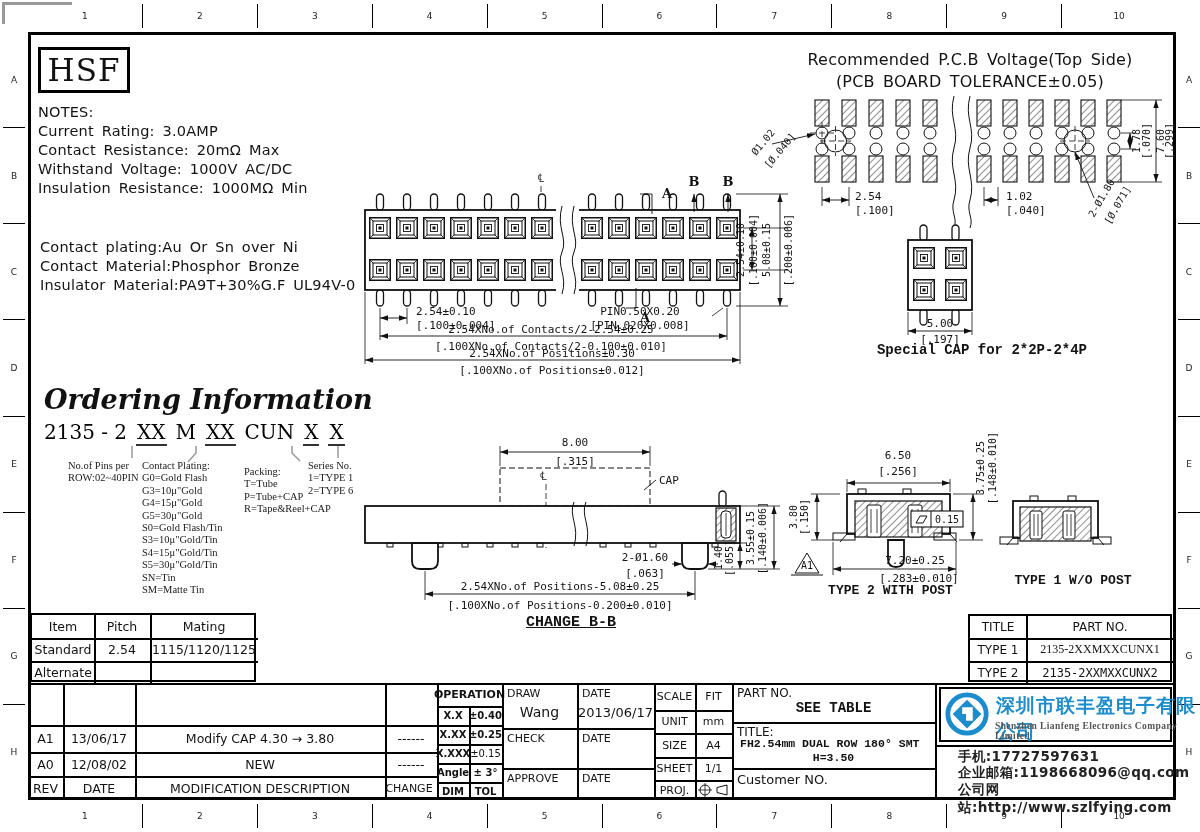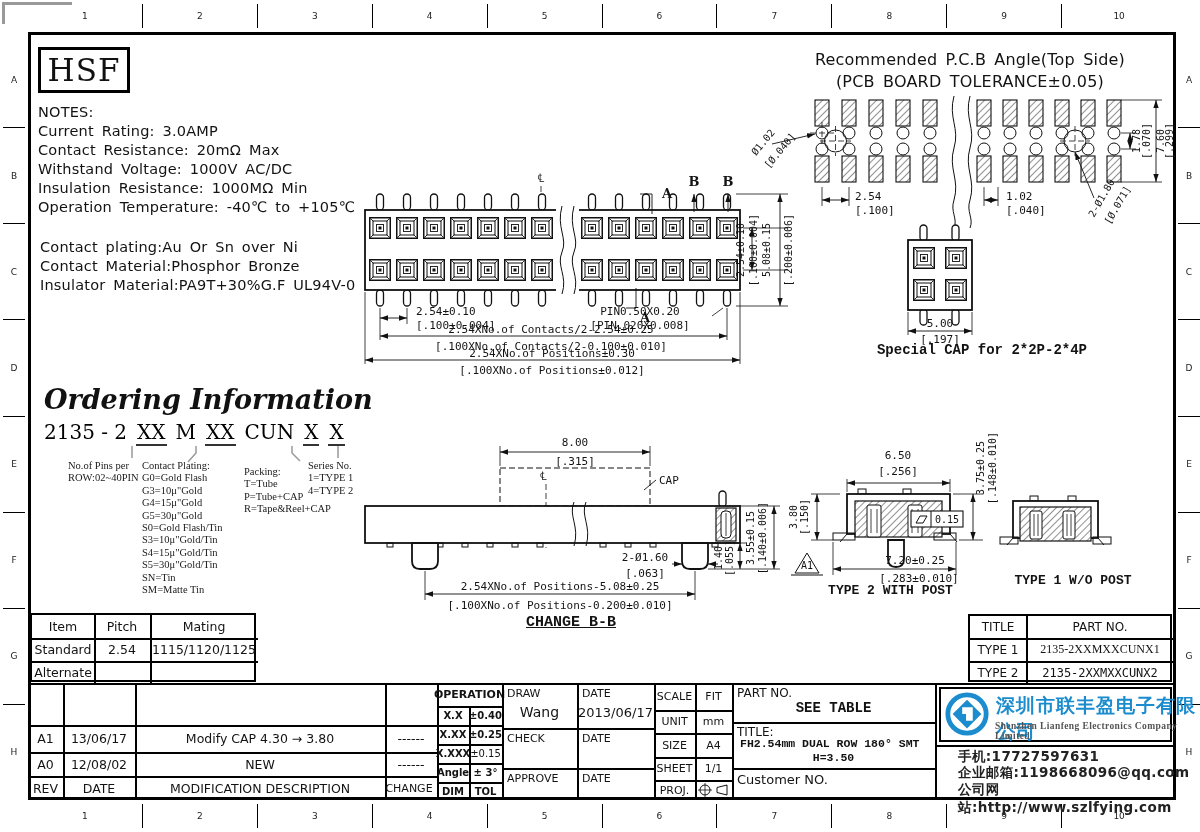--- a/index.html
+++ b/index.html
@@ -130,29 +130,28 @@
   <div class="abs frame" style="left:28px;top:32px;width:1148px;height:768px"></div>
 
   <div class="abs serif" style="left:38px;top:47px;width:92px;height:46px;border:3px solid #000;display:flex;align-items:center;justify-content:center;font-size:31px;letter-spacing:1px">HSF</div>
 
   <div class="abs cad notes" style="left:38px;top:103px">
     <div>NOTES:</div>
     <div>Current Rating: 3.0AMP</div>
     <div>Contact Resistance: 20mΩ Max</div>
     <div>Withstand Voltage: 1000V AC/DC</div>
     <div>Insulation Resistance: 1000MΩ Min</div>
-    <div>Operation Temperature: -40℃ to +105℃</div>
   </div>
   <div class="abs cad notes" style="left:40px;top:238px">
     <div>Contact plating:Au Or Sn over Ni</div>
     <div>Contact Material:Phosphor Bronze</div>
     <div>Insulator Material:PA9T+30%G.F UL94V-0</div>
   </div>
 
-  <div class="abs cad ctr" style="left:770px;top:50px;width:400px;font-size:16px">Recommended P.C.B Angle(Top Side)</div>
+  <div class="abs cad ctr" style="left:770px;top:50px;width:400px;font-size:16px">Recommended P.C.B Voltage(Top Side)</div>
   <div class="abs cad ctr" style="left:770px;top:72px;width:400px;font-size:16px">(PCB BOARD TOLERANCE±0.05)</div>
 
   <svg class="abs draw" style="left:742px;top:92px" width="434" height="140" viewBox="0 0 434 140">
     <g>
       <use href="#padh" x="73" y="8"></use>
         <use href="#padh" x="100" y="8"></use>
         <use href="#padh" x="127" y="8"></use>
         <use href="#padh" x="154" y="8"></use>
         <use href="#padh" x="181" y="8"></use>
       <use href="#padh" x="235" y="8"></use>
@@ -399,21 +398,21 @@
   </div>
   <div class="abs ord-note" style="left:244px;top:466px">
     <div>Packing:</div>
     <div>T=Tube</div>
     <div>P=Tube+CAP</div>
     <div>R=Tape&amp;Reel+CAP</div>
   </div>
   <div class="abs ord-note" style="left:308px;top:460px">
     <div>Series No.</div>
     <div>1=TYPE 1</div>
-    <div>4=TYPE 2</div>
+    <div>2=TYPE 6</div>
   </div>
 
   <svg class="abs draw" style="left:350px;top:418px" width="442" height="200" viewBox="0 0 442 200">
     <g>
       <line x1="150" y1="48" x2="150" y2="28" class="ext"></line>
         <line x1="300" y1="48" x2="300" y2="28" class="ext"></line>
       <line x1="150" y1="34" x2="300" y2="34" class="dl" marker-start="url(#mA)" marker-end="url(#mA)"></line>
       <text x="225" y="28" text-anchor="middle">8.00</text>
       <text x="225" y="47" text-anchor="middle">[.315]</text>
     </g>

